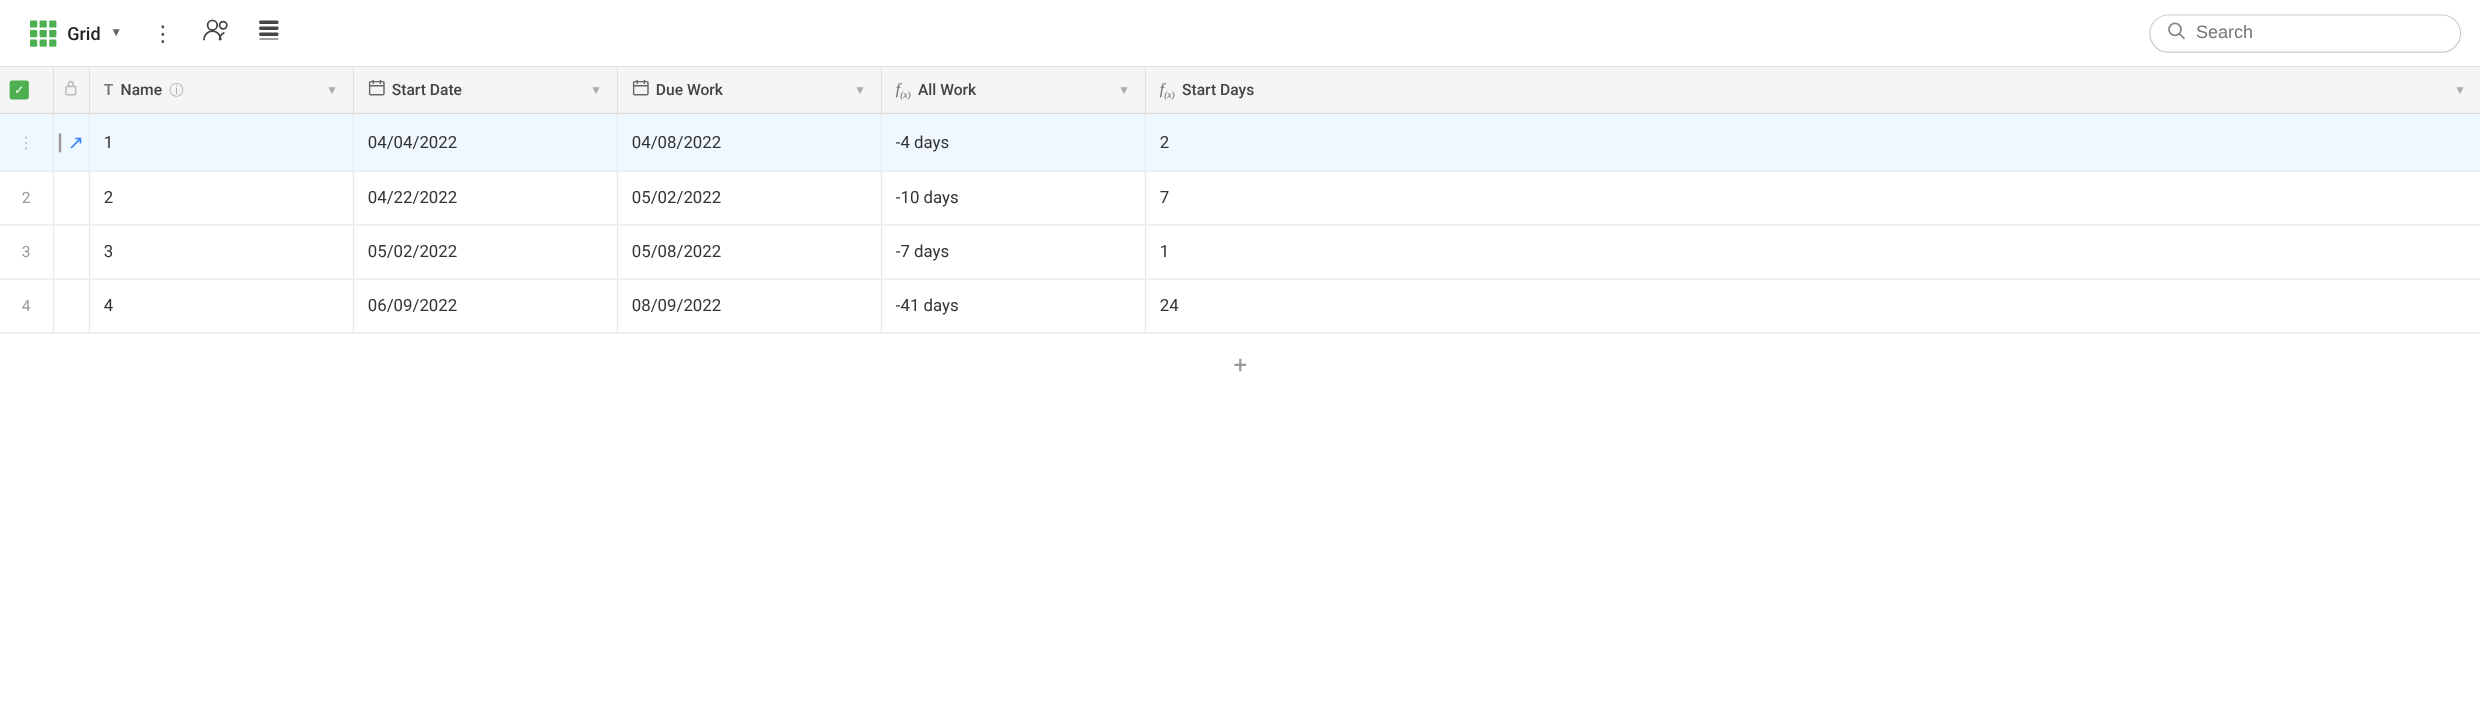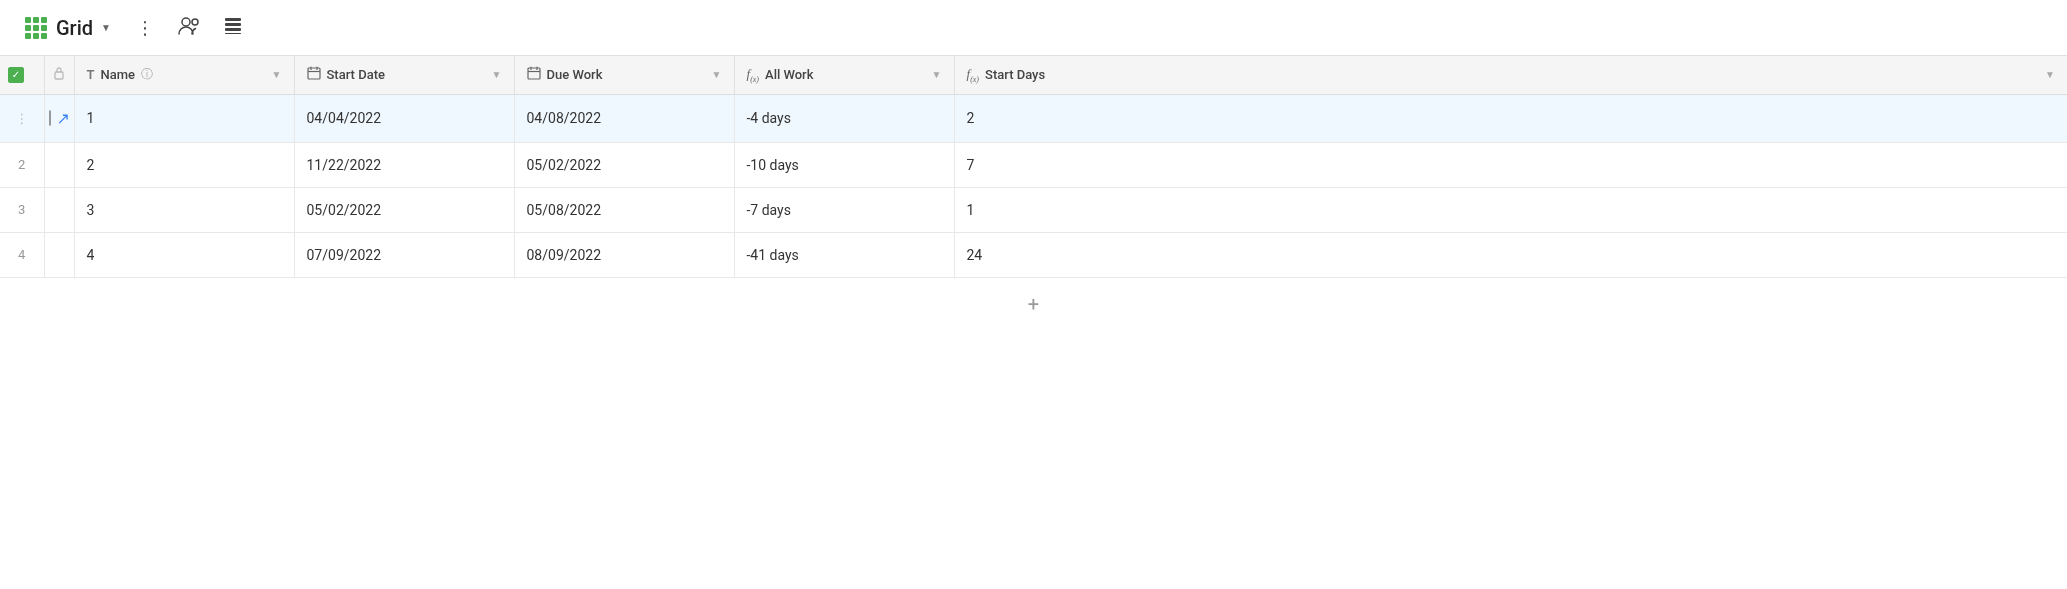--- a/index.html
+++ b/index.html
@@ -44,21 +44,21 @@
       padding: 3px;
       background: transparent;
     }
     .grid-icon span {
       background: #4caf50;
       border-radius: 1px;
       display: block;
     }
 
     .grid-label {
-      font-size: 20px;
+      font-size: 15px;
       font-weight: 500;
       color: #222;
     }
     .chevron-down {
       font-size: 10px;
       color: #666;
       margin-left: 2px;
     }
 
     .icon-btn {
@@ -275,20 +275,31 @@
         <svg width="20" height="20" viewBox="0 0 20 20" fill="none" xmlns="http://www.w3.org/2000/svg">
           <rect x="2" y="2" width="16" height="3" rx="1" fill="#444"></rect>
           <rect x="2" y="7" width="16" height="3" rx="1" fill="#444"></rect>
           <rect x="2" y="12" width="16" height="3" rx="1" fill="#444"></rect>
           <rect x="2" y="17" width="16" height="1" rx="0.5" fill="#444"></rect>
         </svg>
       </span>
     </div>
   </div>
 
+  <div class="toolbar-right">
+    <div class="search-box">
+      <span class="search-icon">
+        <svg width="16" height="16" viewBox="0 0 16 16" fill="none">
+          <circle cx="6.5" cy="6.5" r="5" stroke="#888" stroke-width="1.5"></circle>
+          <line x1="10.5" y1="10.5" x2="14" y2="14" stroke="#888" stroke-width="1.5" stroke-linecap="round"></line>
+        </svg>
+      </span>
+      <input type="text" placeholder="Search" style="">
+    </div>
+  </div>
 </div>
 
 <div class="table-wrapper">
   <table>
     <colgroup>
       <col class="col-row-num">
       <col class="col-lock">
       <col class="col-name">
       <col class="col-start">
       <col class="col-due">
@@ -380,39 +391,39 @@
           <td>1</td>
           <td>04/04/2022</td>
           <td>04/08/2022</td>
           <td>-4 days</td>
           <td>2</td>
         </tr>
         <tr>
           <td class="row-drag" style="color: rgb(187, 187, 187); font-size: 13px; text-align: center;"><span style="color:#999;font-size:13px;">2</span></td>
           <td style="text-align: center; padding: 14px 4px;"></td>
           <td>2</td>
-          <td>11/22/2022</td>
+          <td>04/22/2022</td>
           <td>05/02/2022</td>
           <td>-10 days</td>
           <td>7</td>
         </tr>
         <tr>
           <td class="row-drag" style="color: rgb(187, 187, 187); font-size: 13px; text-align: center;"><span style="color:#999;font-size:13px;">3</span></td>
           <td style="text-align: center; padding: 14px 4px;"></td>
           <td>3</td>
           <td>05/02/2022</td>
           <td>05/08/2022</td>
           <td>-7 days</td>
           <td>1</td>
         </tr>
         <tr>
           <td class="row-drag" style="color: rgb(187, 187, 187); font-size: 13px; text-align: center;"><span style="color:#999;font-size:13px;">4</span></td>
           <td style="text-align: center; padding: 14px 4px;"></td>
           <td>4</td>
-          <td>07/09/2022</td>
+          <td>06/09/2022</td>
           <td>08/09/2022</td>
           <td>-41 days</td>
           <td>24</td>
         </tr>
       </tbody>
     <tfoot>
       <tr class="add-row">
         <td colspan="7" style="text-align:center; color:#999; font-size:20px; cursor:pointer;">+</td>
       </tr>
     </tfoot>

